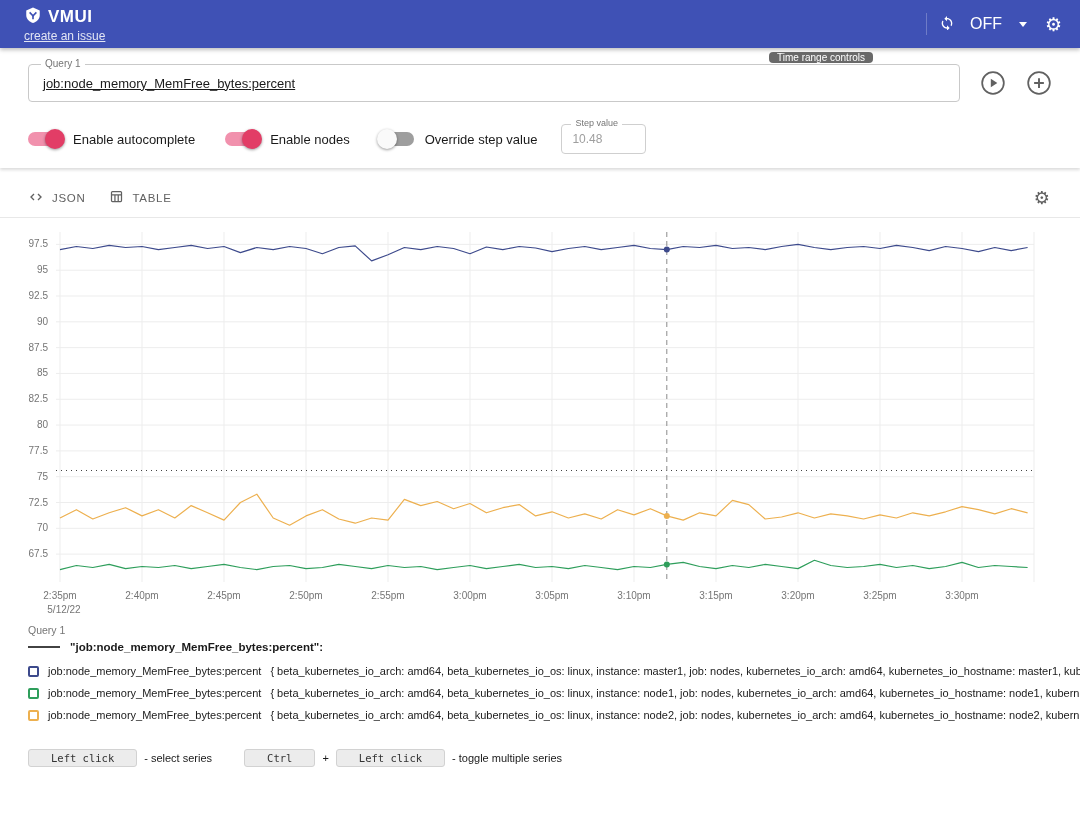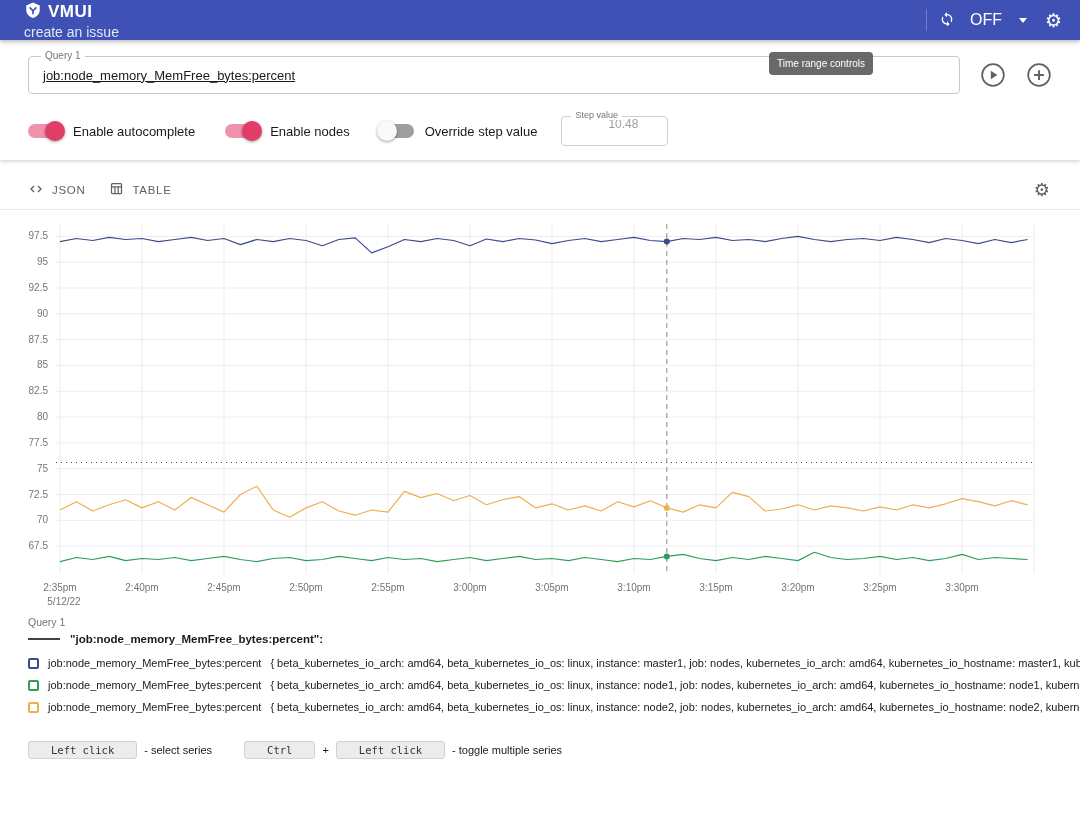--- a/index.html
+++ b/index.html
@@ -1,42 +1,42 @@
 <!DOCTYPE html>
 <html><head>
 <meta charset="utf-8">
 <style>
   * { box-sizing: border-box; margin: 0; padding: 0; }
   html,body { width:1080px; height:818px; overflow:hidden; background:#fff;
     font-family:"Liberation Sans", sans-serif; color:#1a1a1a; }
 
   
-  .app-header { height:40px; background:#3f51b5; color:#fff; display:flex;
+  .app-header { height:48px; background:#3f51b5; color:#fff; display:flex;
     align-items:stretch; padding:0 18px 0 24px; box-shadow:0 2px 4px rgba(0,0,0,.25);
     position:relative; z-index:5; }
   .logo-block { display:flex; flex-direction:column; justify-content:center; margin-right:34px; }
   .logo-row { display:flex; align-items:center; gap:6px; }
   .logo-text { font-size:17px; font-weight:700; letter-spacing:.5px; }
-  .issue-link { font-size:14px; color:rgba(255,255,255,.85); margin-top:1px; cursor:pointer; }
+  .issue-link { font-size:12px; color:rgba(255,255,255,.85); text-decoration:underline; margin-top:1px; cursor:pointer; }
   .header-tabs { display:flex; }
   .header-tab { display:flex; align-items:center; padding:0 16px; font-size:11.5px;
     font-weight:500; letter-spacing:.8px; color:rgba(255,255,255,.65); position:relative; cursor:pointer; }
   .header-tab.active { color:#fff; }
   .header-tab.active::after { content:""; position:absolute; left:12px; right:12px; bottom:6px;
     height:2px; background:#fff; }
   .header-right { margin-left:auto; display:flex; align-items:center; gap:12px; }
   .time-range-control { display:flex; align-items:center; gap:8px; font-size:12px; cursor:pointer; white-space:nowrap; }
   .v-divider { width:1px; height:22px; background:rgba(255,255,255,.25); }
   .refresh-control { display:flex; align-items:center; gap:15px; font-size:16px; font-weight:500; cursor:pointer; }
   .chevron-down { width:0; height:0; border-left:4px solid transparent; border-right:4px solid transparent;
     border-top:5px solid #fff; margin-left:2px; }
   .header-gear { font-size:19px; line-height:1; cursor:pointer; margin-left:6px; }
 
   .tooltip { position:absolute; left:769px; top:52px; background:rgba(97,97,97,.95); color:#fff;
-    font-size:10px; padding:6px 8px; border-radius:4px; z-index:10; white-space:nowrap; }
+    font-size:10px; padding:0 8px; border-radius:4px; z-index:10; white-space:nowrap; }
 
   
   .query-section { background:#fff; padding:16px 28px 14px; box-shadow:0 2px 3px rgba(0,0,0,.14);
     position:relative; z-index:2; margin-bottom:10px; }
   .query-row { display:flex; align-items:center; gap:20px; }
   .query-field { flex:1; position:relative; border:1px solid #c9c9c9; border-radius:4px; height:38px;
     display:flex; align-items:center; padding:0 14px; }
   .float-label { position:absolute; top:-7px; left:12px; background:#fff; padding:0 4px;
     font-size:10px; color:#757575; }
   .query-value { font-size:13px; text-decoration:underline; cursor:text; }
@@ -44,22 +44,22 @@
   .controls-row { margin-top:22px; display:flex; align-items:center; }
   .toggle-group { display:flex; align-items:center; gap:11px; margin-right:30px; cursor:pointer; }
   .toggle-label { font-size:13px; }
   .switch { width:34px; height:14px; border-radius:7px; position:relative; flex:none; }
   .switch .thumb { width:20px; height:20px; border-radius:50%; position:absolute; top:-3px;
     box-shadow:0 1px 3px rgba(0,0,0,.4); }
   .switch.on { background:#f191ad; }
   .switch.on .thumb { right:-3px; background:#e23d66; }
   .switch.off { background:#9e9e9e; }
   .switch.off .thumb { left:-3px; background:#fafafa; }
-  .step-field { width:107px; height:30px; border:1px solid #cfcfcf; border-radius:4px; position:relative;
-    display:flex; align-items:flex-start; margin-left:-6px;padding-left:36px; }
+  .step-field { width:85px; height:30px; border:1px solid #cfcfcf; border-radius:4px; position:relative;
+    display:flex; align-items:center; margin-left:-6px; }
   .step-field .float-label { font-size:9px; left:9px; }
   .step-input { border:none; outline:none; width:100%; padding:0 10px; font-size:12px;
     font-family:"Liberation Sans",sans-serif; color:#1a1a1a; background:transparent; }
   .step-input::placeholder { color:#9e9e9e; }
 
   
   .view-tabs { display:flex; align-items:center; height:40px; padding:0 16px;
     border-bottom:1px solid #e8e8e8; }
   .vtab { display:flex; align-items:center; gap:8px; font-size:11.5px; font-weight:500;
     letter-spacing:.7px; color:#616161; height:100%; padding:0 12px; position:relative; cursor:pointer; }

